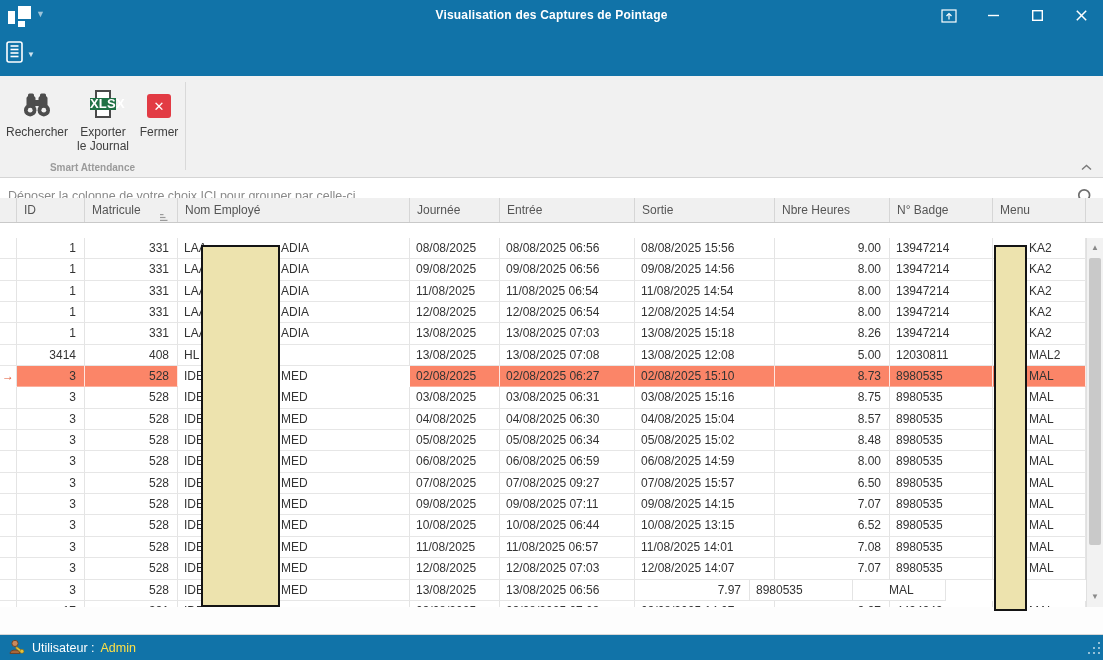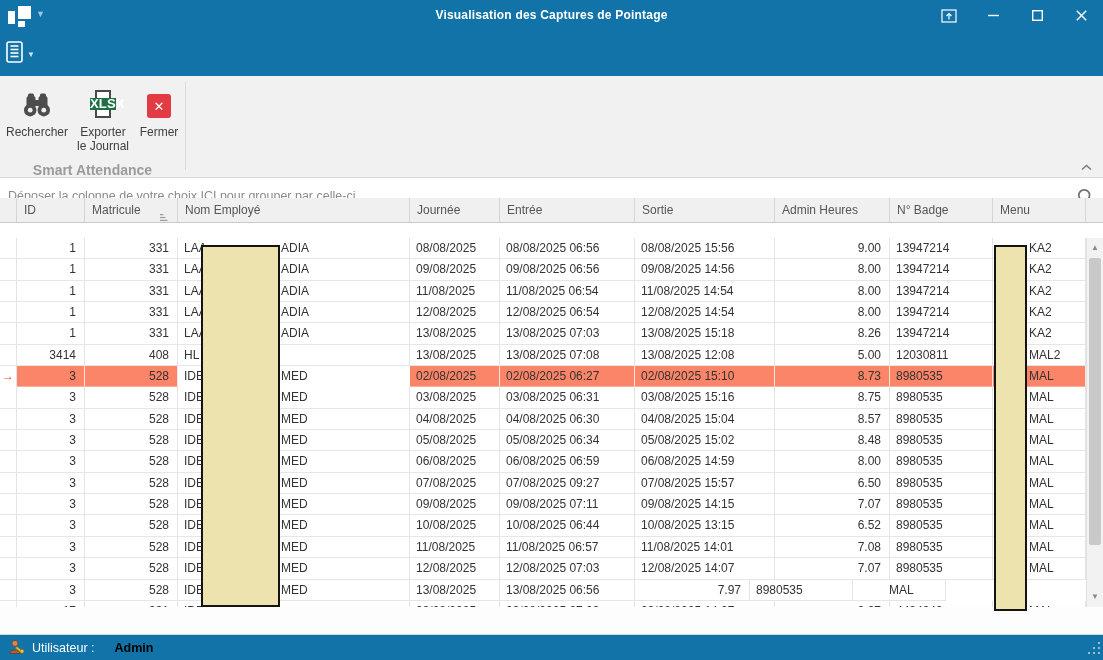--- a/index.html
+++ b/index.html
@@ -33,21 +33,21 @@
   .rb-search{left:2px;width:70px;}
   .rb-export{left:74px;width:58px;}
   .rb-close{left:136px;width:46px;}
   .xlsxwrap{position:relative;width:26px;height:28px;}
   .xlsxpage{position:absolute;left:5px;top:0;width:16px;height:28px;background:#fff;border:2px solid #4a4a4a;}
   .xlsxband{position:absolute;left:0;top:8px;width:26px;height:12px;background:#1F7145;color:#fff;
             font-size:13px;font-weight:bold;line-height:12px;text-align:center;letter-spacing:.2px;}
   .fermericon{width:24px;height:24px;background:#E23B44;border-radius:3px;color:#fff;font-size:13px;
               font-weight:bold;display:flex;align-items:center;justify-content:center;}
   .groupsep{position:absolute;left:185px;top:6px;width:1px;height:88px;background:#D9D9D9;}
-  .grouplabel{position:absolute;left:0;top:86px;width:185px;text-align:center;font-size:14px;
+  .grouplabel{position:absolute;left:0;top:86px;width:185px;text-align:center;font-size:10px;
               font-weight:bold;color:#9B9B9B;}
   .collapse{position:absolute;right:8px;top:84px;width:18px;height:14px;display:flex;align-items:center;justify-content:center;}
   
   .groupbar{position:absolute;left:0;top:180px;width:1103px;height:33px;background:#FFFFFF;border-bottom:1px solid #D5D5D5;}
   .grouphint{position:absolute;left:8px;top:0;line-height:32px;font-size:12.5px;color:#8A8A8A;}
   .searchicon{position:absolute;right:8px;top:8px;}
   
   .gridheader{position:absolute;left:0;top:198px;width:1103px;height:25px;background:#F0F0F0;
               border-bottom:1px solid #C9C9C9;display:flex;}
   .hcell{height:24px;line-height:24px;font-size:12px;color:#555;border-right:1px solid #D6D6D6;
@@ -77,21 +77,21 @@
   .sthumb{position:absolute;left:2px;top:20px;width:12px;height:287px;background:#C9C9C9;border-radius:2px;}
   
   .redact{position:absolute;background:#EDE3AE;border:2px solid #141414;z-index:40;}
   .r1{left:201px;top:245px;width:79px;height:362px;}
   .r2{left:994px;top:245px;width:33px;height:366px;}
   
   .formgap{position:absolute;left:0;top:607px;width:1103px;height:28px;background:#FDFDFD;border-bottom:1px solid #D7D7D7;}
   .statusbar{position:absolute;left:0;top:635px;width:1103px;height:25px;background:#1173A8;z-index:50;
              display:flex;align-items:center;color:#fff;font-size:12.5px;}
   .usericon{margin-left:8px;margin-right:7px;display:flex;align-items:center;}
-  .adminname{color:#000000;font-weight:bold;margin-left:20px;}
+  .adminname{color:#fde047;font-weight:normal;margin-left:6px;}
   .grip{position:absolute;right:2px;bottom:2px;}
 </style>
 </head>
 <body>
 
 <div class="app">
 
   <div class="titlebar">
     <div class="logo">
       <div class="l1"></div>
@@ -201,21 +201,21 @@
       <div class="hcell c1">ID</div>
       <div class="hcell c2">Matricule<span class="sorticon"><svg width="11" height="9" viewBox="0 0 11 9" fill="#9a9a9a">
             <rect x="0" y="1" width="3.5" height="1.2"></rect>
             <rect x="0" y="3.9" width="5.5" height="1.2"></rect>
             <rect x="0" y="6.8" width="7.5" height="1.2"></rect>
           </svg></span></div>
       <div class="hcell c3">Nom Employé</div>
       <div class="hcell c4">Journée</div>
       <div class="hcell c5">Entrée</div>
       <div class="hcell c6">Sortie</div>
-      <div class="hcell c7">Admin Heures</div>
+      <div class="hcell c7">Nbre Heures</div>
       <div class="hcell c8">N° Badge</div>
       <div class="hcell c9">Menu</div>
       <div class="hcell hfill"></div>
     </div>
 
   <div class="gridbody">
       <div class="grow">
         <div class="cell c0"></div>
         <div class="cell c1 num">1</div>
         <div class="cell c2 num">331</div>

